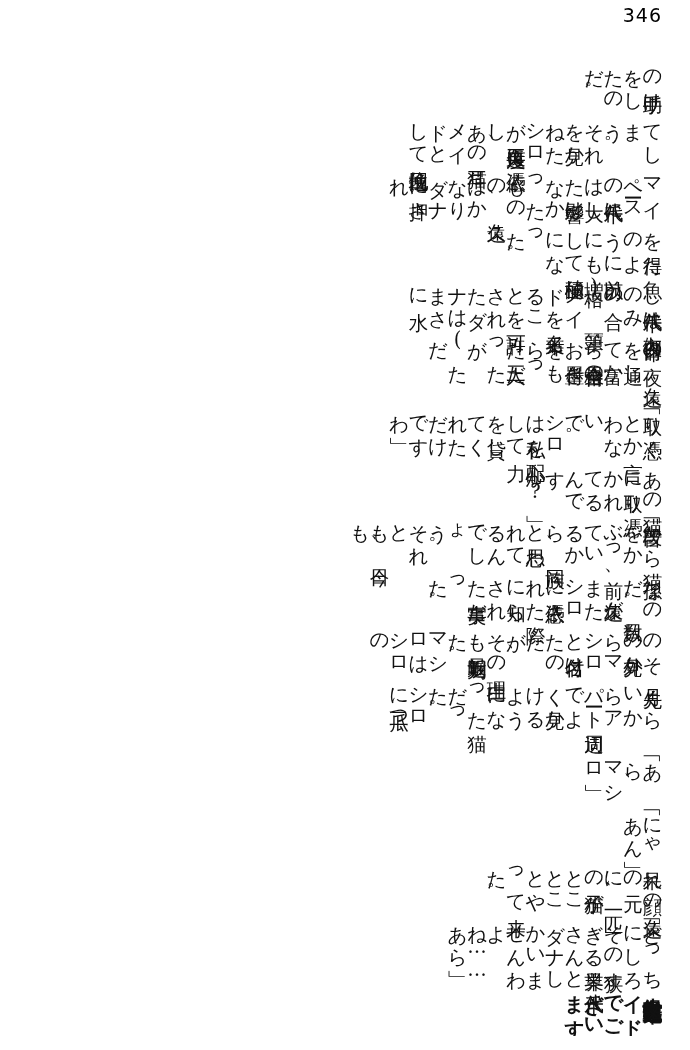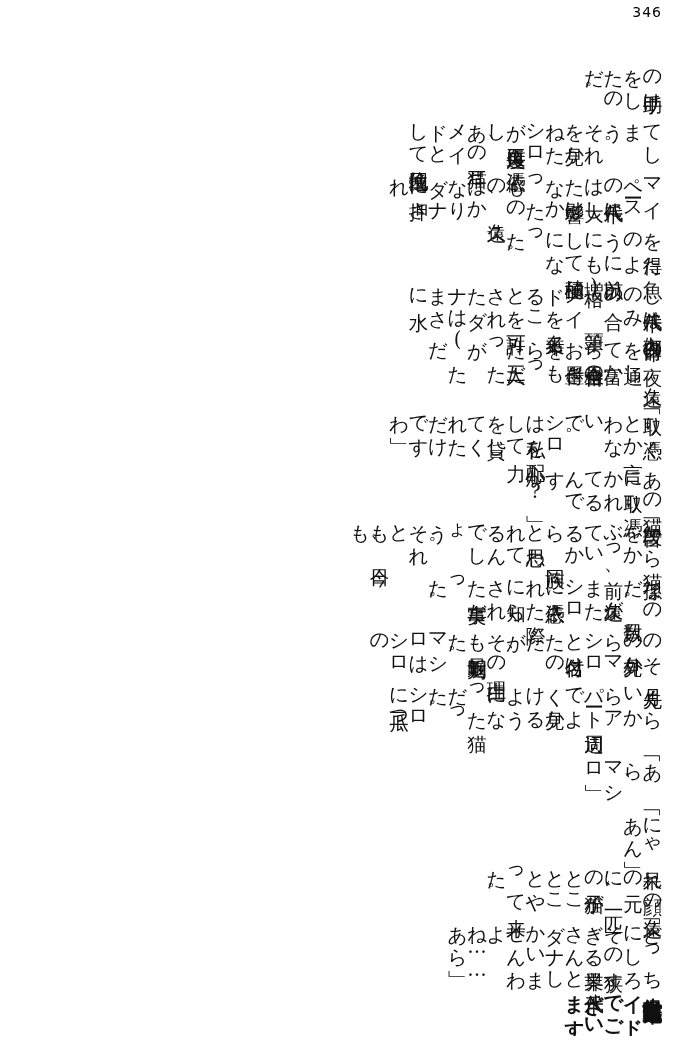--- a/index.html
+++ b/index.html
@@ -20,21 +20,21 @@
     width: 690px;
     height: 1050px;
     box-sizing: border-box;
   }
   .page-number {
     position: absolute;
     top: 4px;
     left: 0;
     right: 28px;
     text-align: right;
-    font-size: 14px;
+    font-size: 19px;
     letter-spacing: 1px;
     font-family: "DejaVu Sans", "Liberation Sans", sans-serif;
   }
   .text-frame {
     position: absolute;
     top: 36px;
     left: 30px;
     right: 28px;
     bottom: 14px;
     writing-mode: vertical-rl;

